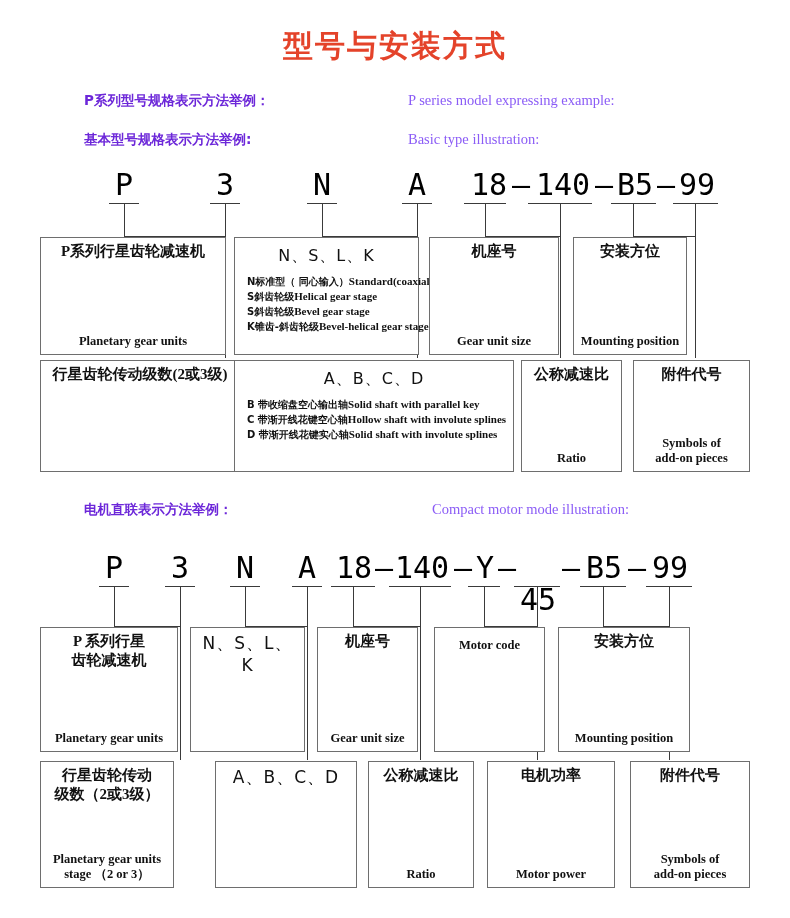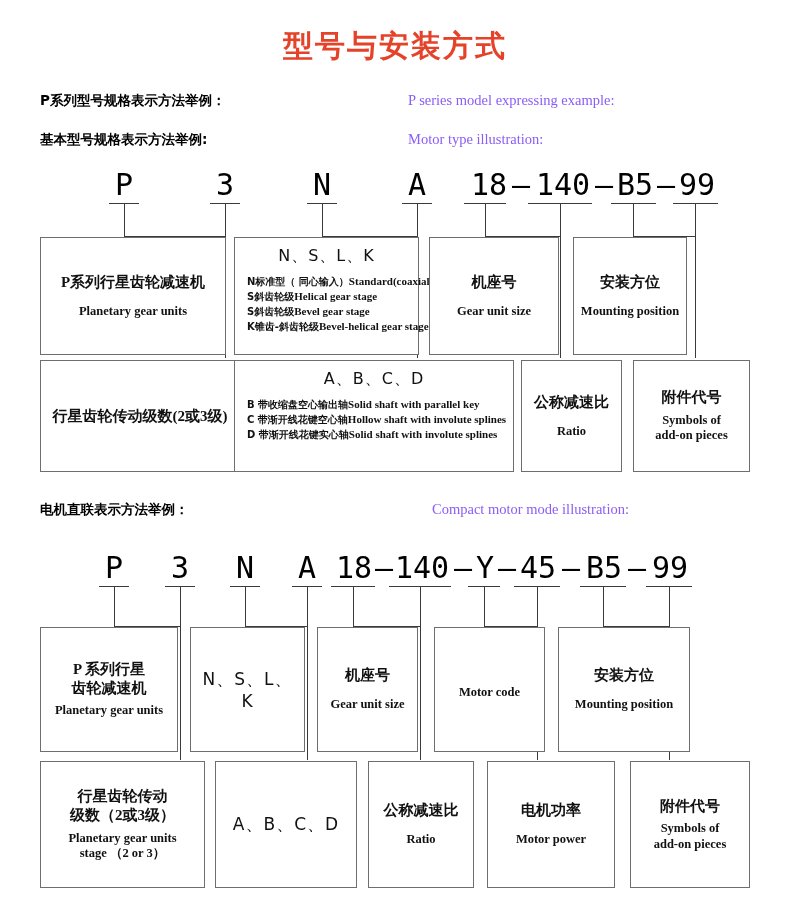--- a/index.html
+++ b/index.html
@@ -28,22 +28,23 @@
     font-weight: 700;
     letter-spacing: 2px;
     color: #e4432a;
   }
 
   
   .caption-cn {
     font-family: "DejaVu Sans", "Liberation Sans", sans-serif;
     font-size: 13.5px;
     font-weight: 700;
-    color: #000000;
+    color: #6d28d9;
     white-space: nowrap;
+    margin-left: 44px;
   }
   .caption-en {
     font-family: "Liberation Serif", "DejaVu Serif", serif;
     font-size: 14.5px;
     font-weight: 400;
     color: #8b5cf6;
     white-space: nowrap;
   }
 
   
@@ -75,21 +76,21 @@
   }
 
   
   .box {
     border: 1px solid #6e6e6e;
     background: #ffffff;
     box-sizing: border-box;
     display: flex;
     flex-direction: column;
     align-items: center;
-    justify-content: center;
+    justify-content: space-between;
     text-align: center;
     padding: 4px 6px;
   }
   .box .cn {
     font-family: "Liberation Serif", "DejaVu Serif", serif;
     font-size: 15px;
     font-weight: 600;
     color: #111;
     line-height: 1.25;
     white-space: pre-line;
@@ -151,21 +152,21 @@
 </style>
 </head>
 <body>
 
 <div class="abs" id="page-title" style="color: rgb(228, 67, 42);">型号与安装方式</div>
 
 <div class="abs caption-cn" style="left:40px; top:92px;">P系列型号规格表示方法举例：</div>
 <div class="abs caption-en" style="left:408px; top:92px;">P series model expressing example:</div>
 
 <div class="abs caption-cn" style="left:40px; top:131px;">基本型号规格表示方法举例:</div>
-<div class="abs caption-en" style="left:408px; top:131px;">Motor type illustration:</div>
+<div class="abs caption-en" style="left:408px; top:131px;">Basic type illustration:</div>
 
 <div class="abs code-char" style="left:107px; top:168px; width:34px;">P</div>
 <div class="abs code-char" style="left:208px; top:168px; width:34px;">3</div>
 <div class="abs code-char" style="left:305px; top:168px; width:34px;">N</div>
 <div class="abs code-char" style="left:400px; top:168px; width:34px;">A</div>
 <div class="abs code-char" style="left:468px; top:168px; width:42px;">18</div>
 <div class="abs dash" style="left:510px; top:168px; width:22px;">–</div>
 <div class="abs code-char" style="left:532px; top:168px; width:62px;">140</div>
 <div class="abs dash" style="left:594px; top:168px; width:20px;">–</div>
 <div class="abs code-char" style="left:614px; top:168px; width:42px;">B5</div>
@@ -250,21 +251,21 @@
 <div class="abs code-char" style="left:97px; top:551px; width:34px;">P</div>
 <div class="abs code-char" style="left:163px; top:551px; width:34px;">3</div>
 <div class="abs code-char" style="left:228px; top:551px; width:34px;">N</div>
 <div class="abs code-char" style="left:290px; top:551px; width:34px;">A</div>
 <div class="abs code-char" style="left:333px; top:551px; width:42px;">18</div>
 <div class="abs dash" style="left:375px; top:551px; width:16px;">–</div>
 <div class="abs code-char" style="left:391px; top:551px; width:62px;">140</div>
 <div class="abs dash" style="left:453px; top:551px; width:20px;">–</div>
 <div class="abs code-char" style="left:473px; top:551px; width:24px;">Y</div>
 <div class="abs dash" style="left:497px; top:551px; width:20px;">–</div>
-<div class="abs code-char" style="left:517px; top:551px; width:42px;">45</div>
+<div class="abs code-char" style="left:517px; top:583px; width:42px;">45</div>
 <div class="abs dash" style="left:559px; top:551px; width:24px;">–</div>
 <div class="abs code-char" style="left:583px; top:551px; width:42px;">B5</div>
 <div class="abs dash" style="left:625px; top:551px; width:24px;">–</div>
 <div class="abs code-char" style="left:649px; top:551px; width:42px;">99</div>
 
 <div class="abs hline" style="left:99px; top:586px; width:30px;"></div>
 <div class="abs hline" style="left:165px; top:586px; width:30px;"></div>
 <div class="abs hline" style="left:230px; top:586px; width:30px;"></div>
 <div class="abs hline" style="left:292px; top:586px; width:30px;"></div>
 <div class="abs hline" style="left:331px; top:586px; width:44px;"></div>
@@ -308,21 +309,21 @@
 
 <div class="abs box" style="left:434px; top:627px; width:111px; height:125px;">
   <div class="en tight">Motor code</div>
 </div>
 
 <div class="abs box" style="left:558px; top:627px; width:132px; height:125px;">
   <div class="cn">安装方位</div>
   <div class="en">Mounting position</div>
 </div>
 
-<div class="abs box" style="left:40px; top:761px; width:165px; height:127px;">
+<div class="abs box" style="left:40px; top:761px; width:134px; height:127px;">
   <div class="cn">行星齿轮传动
 级数（2或3级）</div>
   <div class="en tight">Planetary gear units
 stage （2 or 3）</div>
 </div>
 
 <div class="abs box" style="left:215px; top:761px; width:142px; height:127px;">
   <div class="letters">A、B、C、D</div>
 </div>
 

